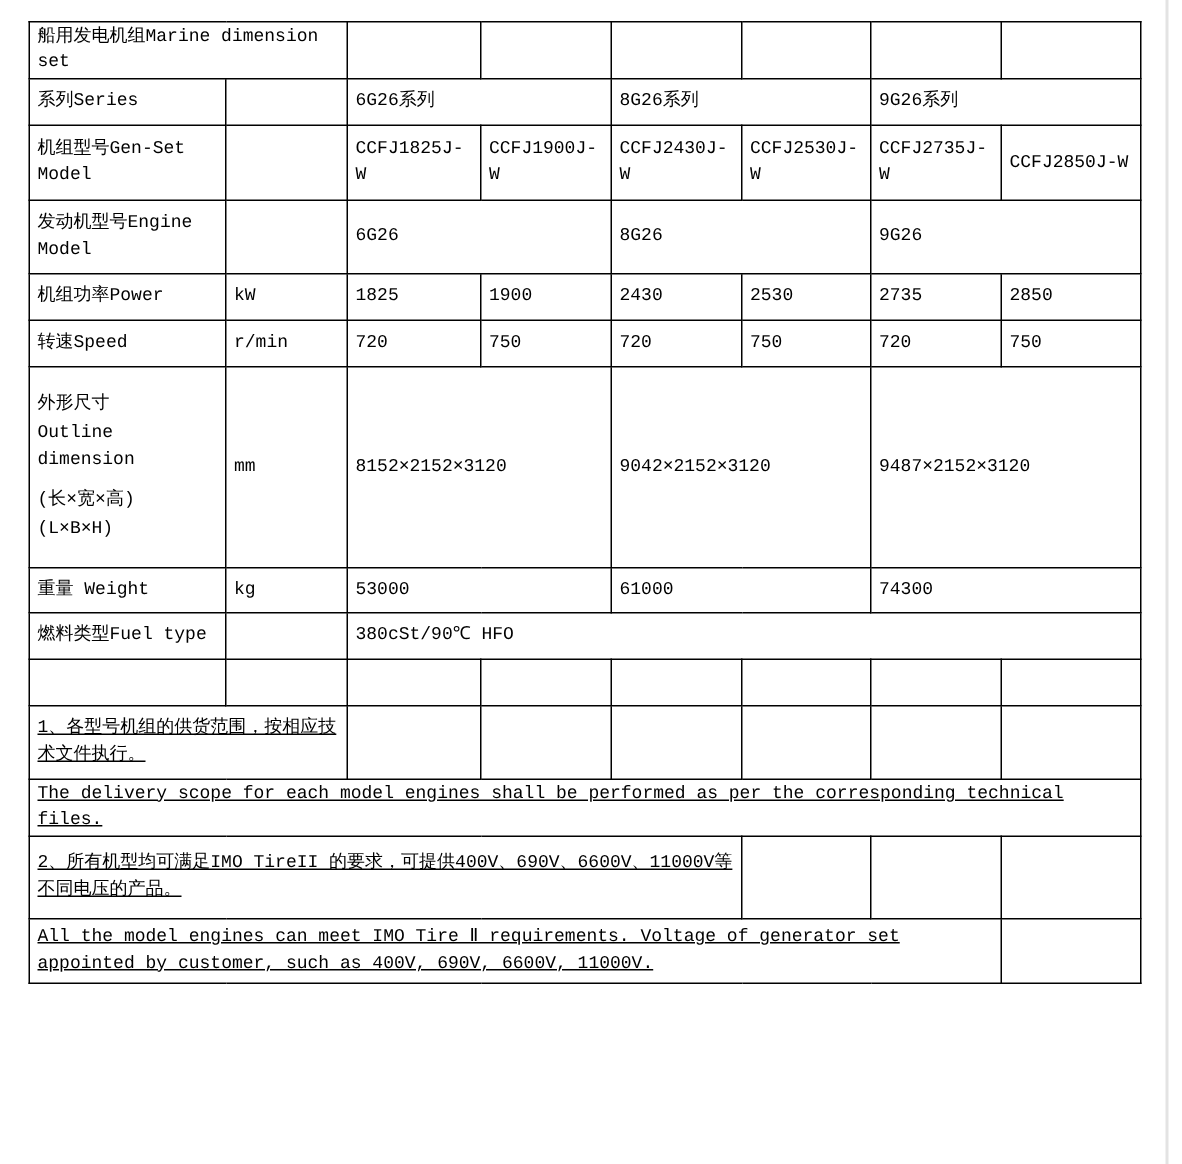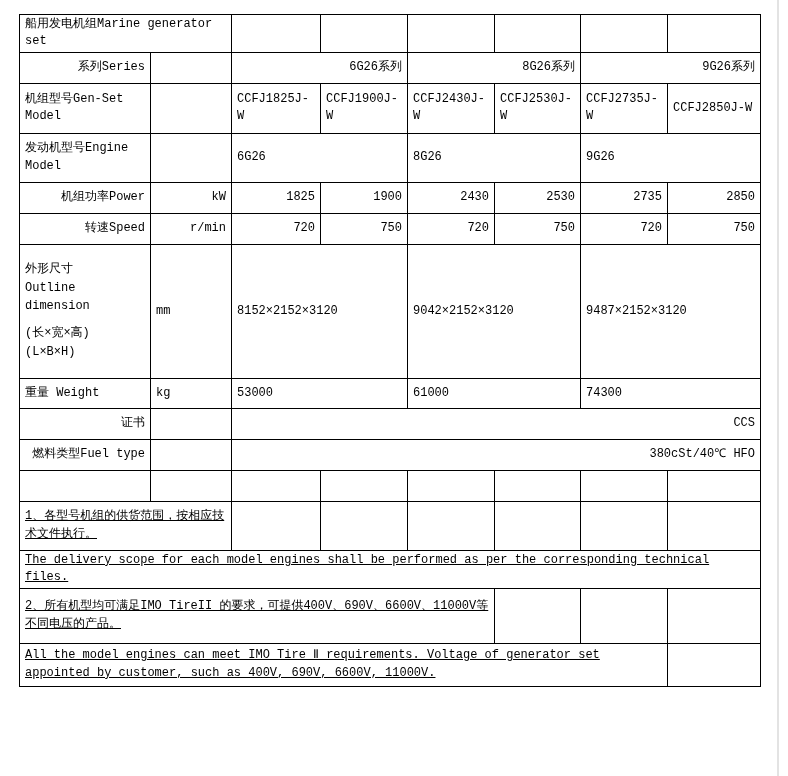--- a/index.html
+++ b/index.html
@@ -35,21 +35,21 @@
   col.cB { width: 81px; }
   col.c1 { width: 89px; }
   col.c2 { width: 87px; }
   col.c3 { width: 87px; }
   col.c4 { width: 86px; }
   col.c5 { width: 87px; }
   col.c6 { width: 93px; }
   
   tr.h33  { height: 33px; }
   tr.h29  { height: 29px; }
-  tr.h31  { height: 31px; text-align: right; }
+  tr.h31  { height: 31px; }
   tr.h50  { height: 50px; }
   tr.h49  { height: 49px; }
   tr.h134 { height: 134px; }
   tr.h30  { height: 30px; }
   tr.h32  { height: 32px; }
   tr.h55  { height: 55px; }
   tr.h43  { height: 43px; }
   .dim-line-1 { margin-bottom: 2px; }
   .dim-line-2 { margin-bottom: 10px; }
   .dim-line-3 { margin-bottom: 2px; }
@@ -73,21 +73,21 @@
       <col class="c1">
       <col class="c2">
     <col class="c3">
       <col class="c4">
       <col class="c5">
       <col class="c6">
   </colgroup>
 
   <tbody>
       <tr class="h33">
-    <td colspan="2">船用发电机组Marine generator set</td>
+    <td colspan="2">船用发电机组Marine dimension set</td>
     <td></td>
     <td></td>
     <td></td>
     <td></td>
     <td></td>
     <td></td>
   </tr>
 
 
   <tr class="h31">
@@ -154,30 +154,25 @@
   </tr>
 
   <tr class="h30">
     <td>重量 Weight</td>
     <td>kg</td>
     <td colspan="2">53000</td>
     <td colspan="2">61000</td>
     <td colspan="2">74300</td>
   </tr>
 
-  <tr class="h31">
-    <td>证书</td>
-    <td></td>
-    <td colspan="6">CCS</td>
-  </tr>
 
   <tr class="h31">
     <td>燃料类型Fuel type</td>
     <td></td>
-    <td colspan="6">380cSt/40℃ HFO</td>
+    <td colspan="6">380cSt/90℃ HFO</td>
   </tr>
 
   <tr class="h31">
     <td></td>
     <td></td>
     <td></td>
     <td></td>
     <td></td>
     <td></td>
     <td></td>

